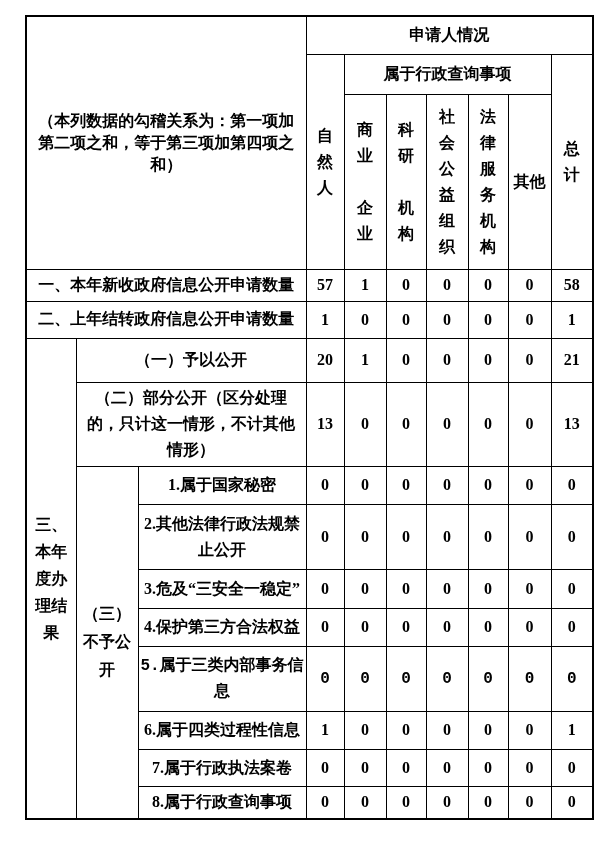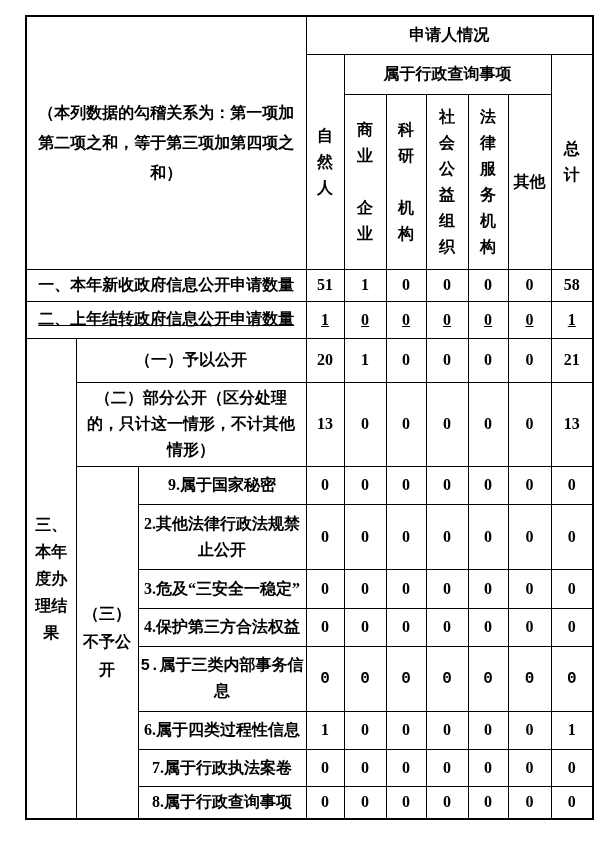--- a/index.html
+++ b/index.html
@@ -34,21 +34,21 @@
     border: 1.5px solid #000000;
     text-align: center;
     vertical-align: middle;
     padding: 0;
     font-size: 16px;
     font-weight: bold;
     white-space: pre-line;
     overflow: hidden;
   }
   td.note-cell {
-    line-height: 30px;
+    line-height: 22px;
     font-size: 16px;
   }
   td.vheader {
     line-height: 26px;
     font-size: 16px;
   }
   td.group-main {
     line-height: 27px;
     font-size: 16px;
   }
@@ -67,21 +67,21 @@
     font-size: 16px;
     line-height: 26px;
   }
   td.num {
     font-size: 16px;
   }
   tr.h-a1 { height: 38px; }
   tr.h-a2 { height: 40px; }
   tr.h-a3 { height: 175px; }
   tr.h-r1 { height: 32px; margin-top: 48px; }
-  tr.h-r2 { height: 37px; text-decoration: underline; }
+  tr.h-r2 { height: 37px; }
   tr.h-r3 { height: 44px; }
   tr.h-r4 { height: 84px; padding-left: 35px; }
   tr.h-r5 { height: 38px; }
   tr.h-r6 { height: 65px; }
   tr.h-r7 { height: 39px; }
   tr.h-r8 { height: 38px; }
   tr.h-r9 { height: 65px; font-family: Liberation Mono, monospace; }
   tr.h-r10 { height: 38px; }
   tr.h-r11 { height: 37px; }
   tr.h-r12 { height: 33px; }
@@ -142,21 +142,21 @@
 律
 服
 务
 机
 构</td>
       <td class="vheader">其他</td>
     </tr>
 
     <tr class="h-r1">
       <td class="row-label" colspan="3">一、本年新收政府信息公开申请数量</td>
-      <td class="num">51</td>
+      <td class="num">57</td>
       <td class="num">1</td>
       <td class="num">0</td>
       <td class="num">0</td>
       <td class="num">0</td>
       <td class="num">0</td>
       <td class="num">58</td>
     </tr>
 
     <tr class="h-r2">
       <td class="row-label" colspan="3">二、上年结转政府信息公开申请数量</td>
@@ -195,21 +195,21 @@
       <td class="num">0</td>
       <td class="num">0</td>
       <td class="num">0</td>
       <td class="num">13</td>
     </tr>
 
     <tr class="h-r5">
       <td class="group-sub" rowspan="8">（三）
 不予公
 开</td>
-      <td class="item-label">9.属于国家秘密</td>
+      <td class="item-label">1.属于国家秘密</td>
       <td class="num">0</td>
       <td class="num">0</td>
       <td class="num">0</td>
       <td class="num">0</td>
       <td class="num">0</td>
       <td class="num">0</td>
       <td class="num">0</td>
     </tr>
 
     <tr class="h-r6">

